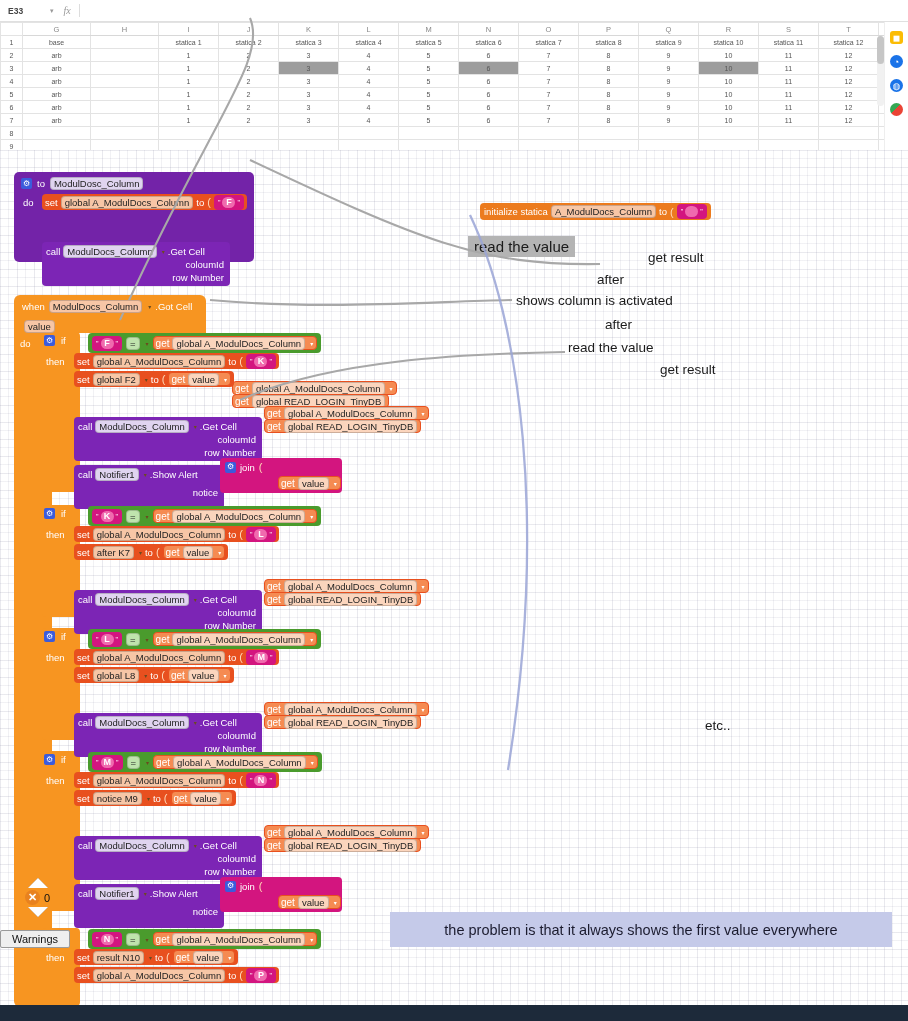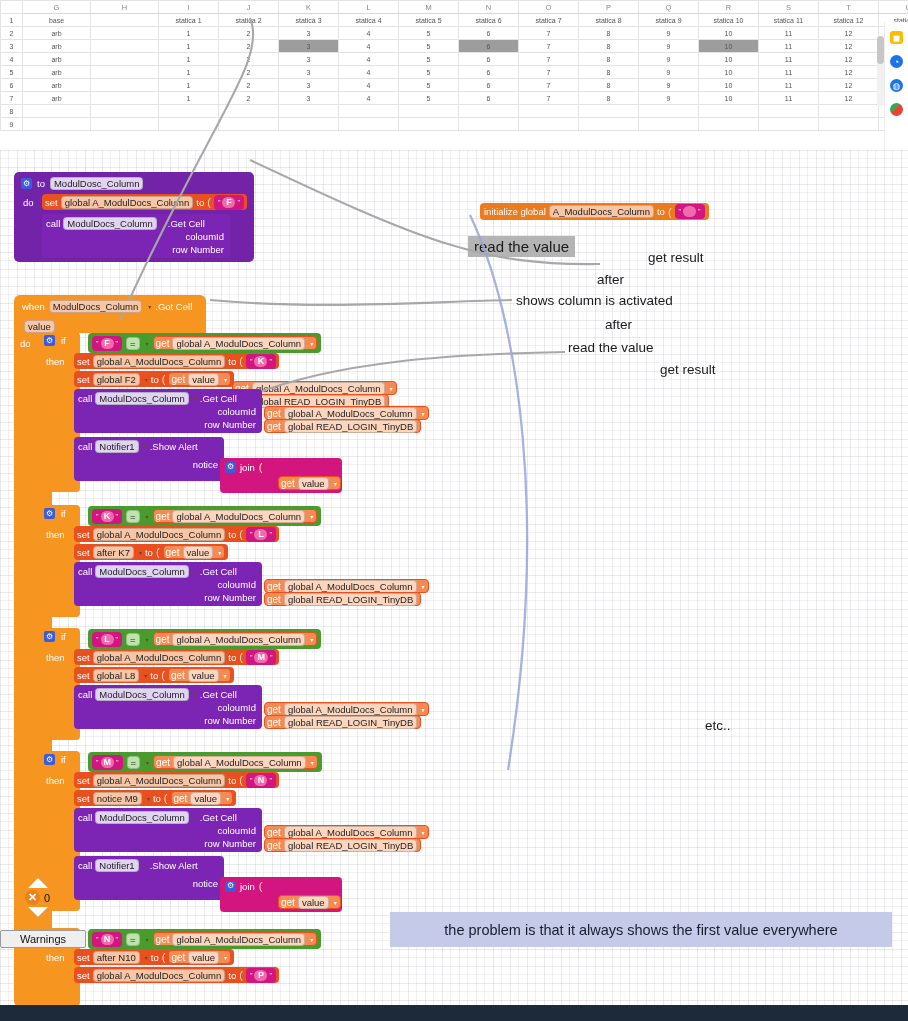--- a/index.html
+++ b/index.html
@@ -83,21 +83,21 @@
       linear-gradient(to bottom, rgba(120,120,150,.10) 1px, transparent 1px);
     background-size:17px 17px; background-position:8px 8px;
     pointer-events:none;
   }
 
   
   .blk { position:absolute; font-size:9.5px; color:#fff; }
   .lbl { font-size:9.5px; color:#fff; white-space:nowrap; }
 
   .purple { background:#7323a8; }
-  .purple2{ background:#7c25b5; }
+  .purple2{ background:#7c25b5;margin-top:28px; }
   .orange { background:#f79521; }
   .orange-d{ background:#ec7b1e; }
   .red    { background:#e8501f; }
   .green  { background:#4a9b2d; }
   .magenta{ background:#d3157f; }
 
   
   .field {
     display:inline-block; background:#fdf0e2; color:#222;
     border-radius:4px; padding:0 3px; font-size:9.5px; line-height:11px;
@@ -136,21 +136,21 @@
 
   
   #warn-wrap { position:absolute; left:28px; top:728px; z-index:40; }
   .tri-up { width:0;height:0;border-left:10px solid transparent;border-right:10px solid transparent;border-bottom:10px solid #fff; filter:drop-shadow(0 0 .7px #777); }
   .tri-dn { width:0;height:0;border-left:10px solid transparent;border-right:10px solid transparent;border-top:10px solid #fff; filter:drop-shadow(0 0 .7px #777); }
   .err-dot{ width:15px;height:15px;border-radius:50%;background:#e8821f;color:#fff;
             display:flex;align-items:center;justify-content:center;font-size:11px;font-weight:bold;}
   #warnings-btn {
     position:absolute; left:0px; top:780px; z-index:45;
     background:#efefef; border:1px solid #9a9a9a; border-radius:2px;
-    font-size:11px; color:#111; padding:2px 19px;
+    font-size:11px; color:#111; padding:2px 11px;
   }
 
   
   .anno { position:absolute; font-size:13.5px; color:#1b1b1b; white-space:nowrap; }
   .anno.hl { background:#b4b4b4; padding:2px 6px; font-size:15px; }
   #problem-box {
     position:absolute; left:390px; top:762px; width:502px; height:35px;
     background:#c5cae9; color:#1b1b2e; font-size:14.5px;
     display:flex; align-items:center; justify-content:center;
   }
@@ -162,20 +162,26 @@
   #bottombar { position:absolute; left:0; top:1005px; width:908px; height:16px; background:#1d2a3a; }
 
   
   .plug { color:#ffd9b8; font-size:11px; }
 </style>
 </head>
 <body>
 
 <div id="sheet">
 
+  <div id="formula-bar">
+    <span id="cellref">E33</span>
+    <span id="cellref-caret">▾</span>
+    <span id="fx">fx</span>
+    <span id="fx-div"></span>
+  </div>
 
   <table class="grid" id="sheet-grid">
     <thead>
       <tr>
         <th class="corner"></th>
         <th class="colhead col-g">G</th>
         <th class="colhead col-h">H</th>
         <th class="colhead col-data">I</th>
         <th class="colhead col-data">J</th>
         <th class="colhead col-data">K</th>
@@ -407,21 +413,21 @@
     <span class="g">get</span>
     <span class="field">global A_ModulDocs_Column</span>
       <span class="caretw">▾</span>
   </div>
   <div class="getblk" style="position:absolute;left:232px;top:244px;">
     <span class="g">get</span>
     <span class="field">global READ_LOGIN_TinyDB</span>
   </div>
 
   <div class="blk orange-d" style="left:480px; top:53px; height:17px; border-radius:4px; display:flex; align-items:center; gap:3px; padding:0 4px;">
-    <span class="lbl">initialize global</span>
+    <span class="lbl">initialize statica</span>
     <span class="field lt">A_ModulDocs_Column</span>
     <span class="lbl">to</span>
     <span class="plug">(</span>
     <span class="txtblk">
       <span class="q">"</span>
       <span class="v"></span>
       <span class="q">"</span>
     </span>
   </div>
 
@@ -742,21 +748,21 @@
         <span class="caret">▾</span>
         <span class="getblk">
           <span class="g">get</span>
           <span class="field">global A_ModulDocs_Column</span>
           <span class="caretw">▾</span>
         </span>
       </div>
       <span class="lbl" style="position: absolute; left: 46px; top: 802px; z-index: 6;">then</span>
       <div class="blk red" style="left: 74px; top: 799px; height: 16px; border-radius: 4px; display: flex; align-items: center; gap: 3px; padding: 0px 3px; z-index: 6;">
         <span class="lbl">set</span>
-        <span class="field lt">after N10</span>
+        <span class="field lt">result N10</span>
         <span class="caret">▾</span>
         <span class="lbl">to</span>
         <span class="plug">(</span>
         <span class="getblk">
           <span class="g">get</span>
           <span class="field">value</span>
           <span class="caretw">▾</span>
         </span>
       </div>
       <div class="blk red" style="left: 74px; top: 817px; height: 16px; border-radius: 4px; display: flex; align-items: center; gap: 3px; padding: 0px 3px; z-index: 6;">

